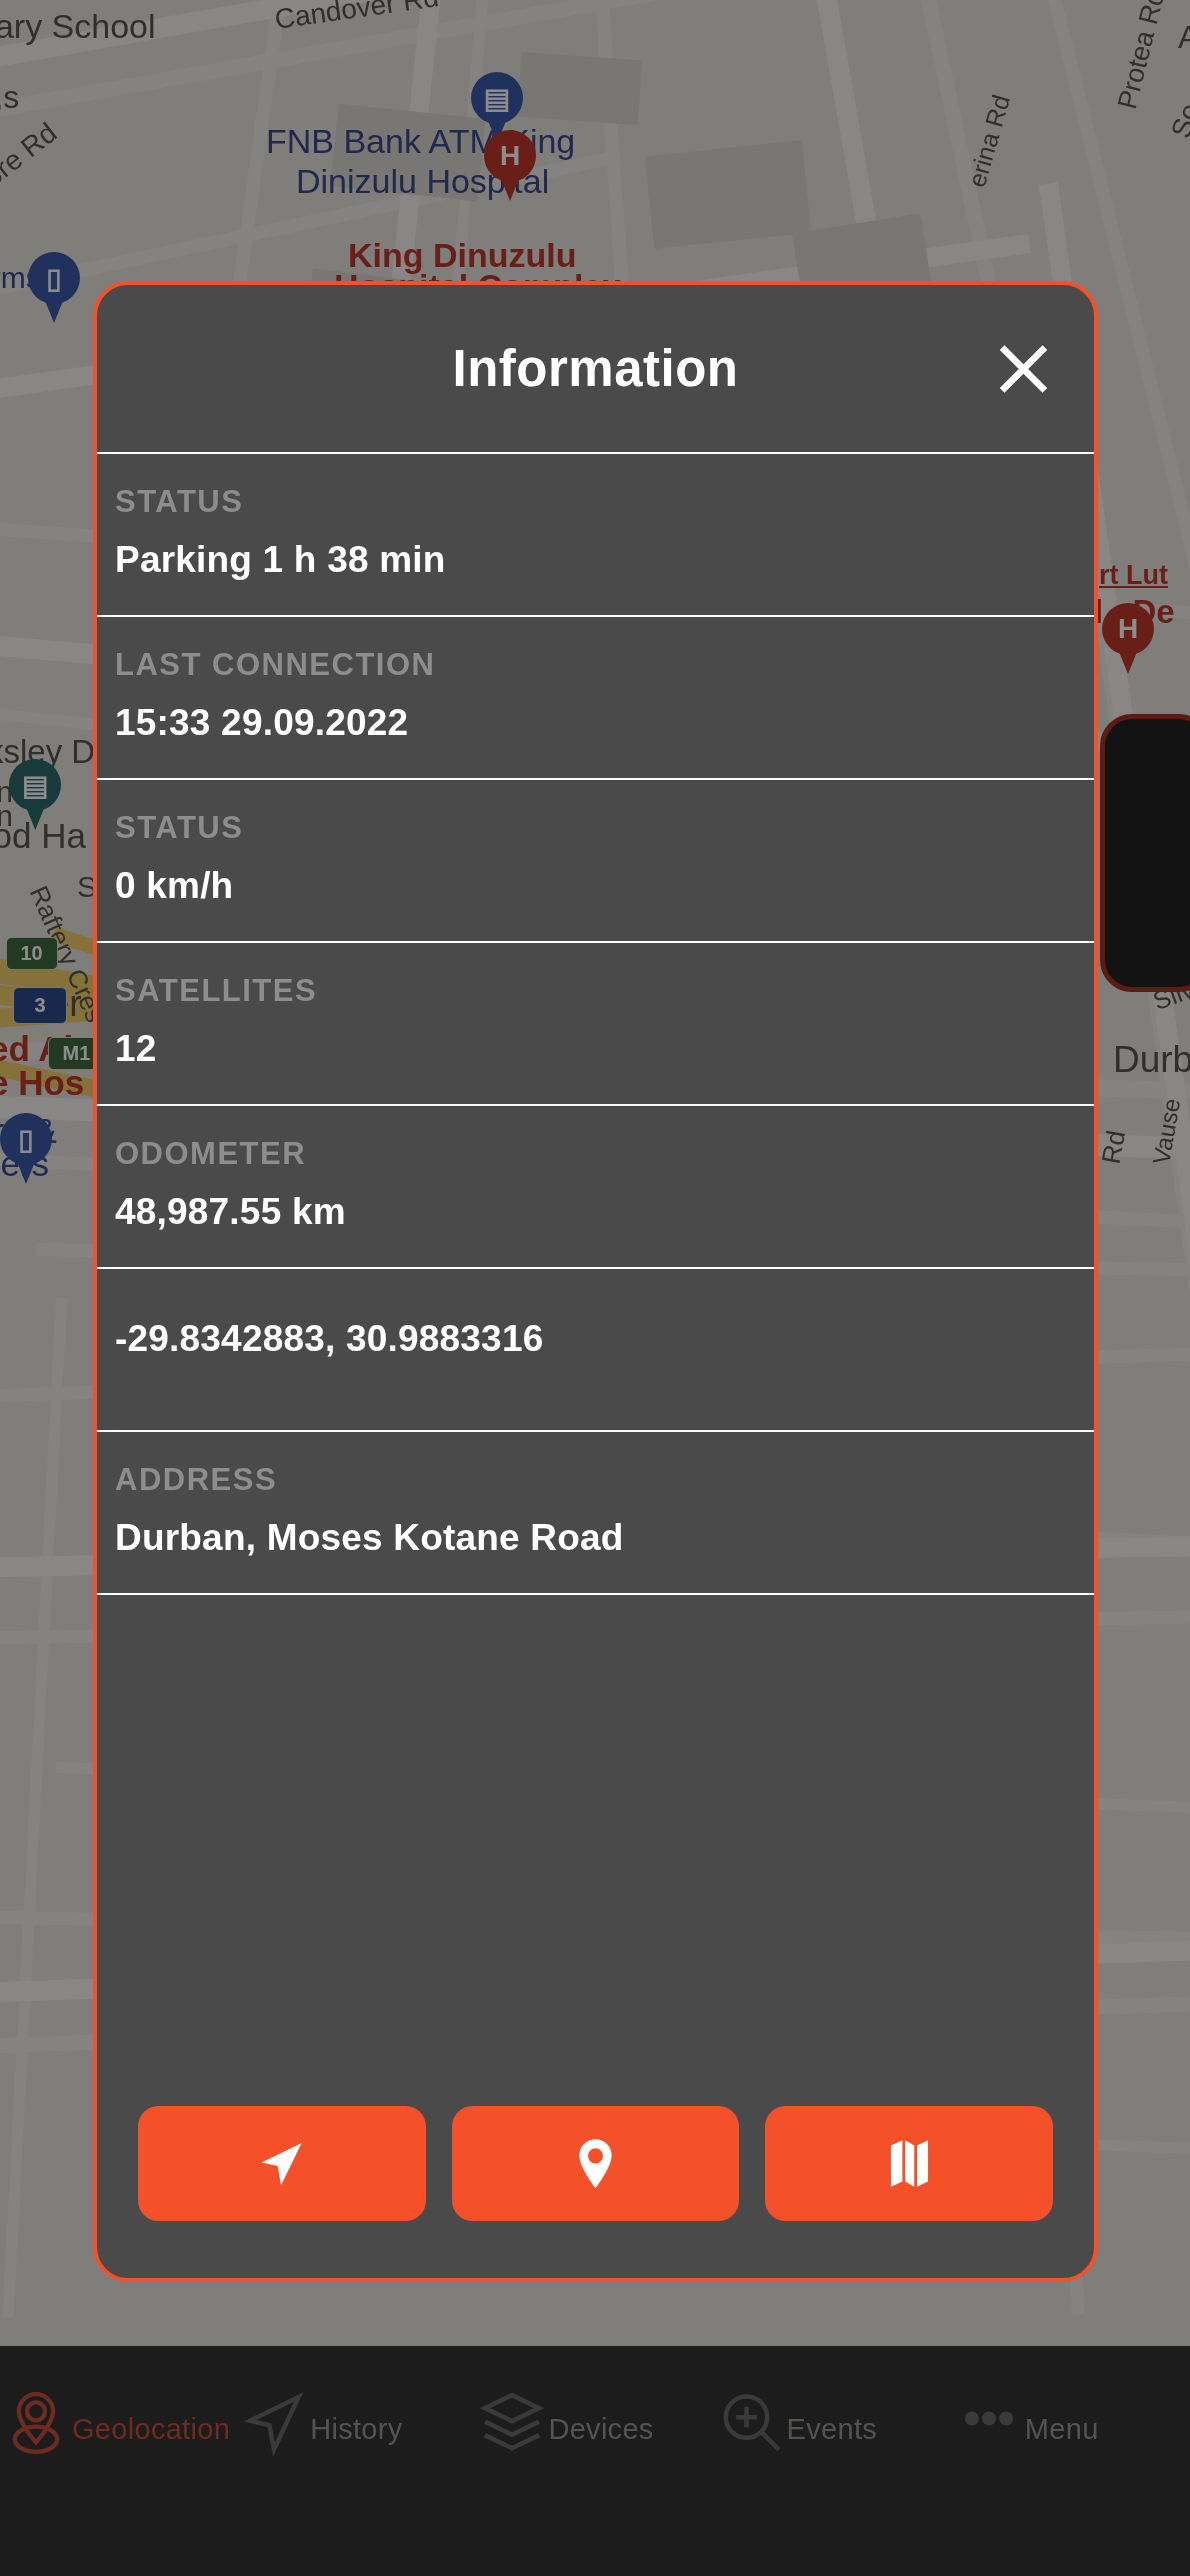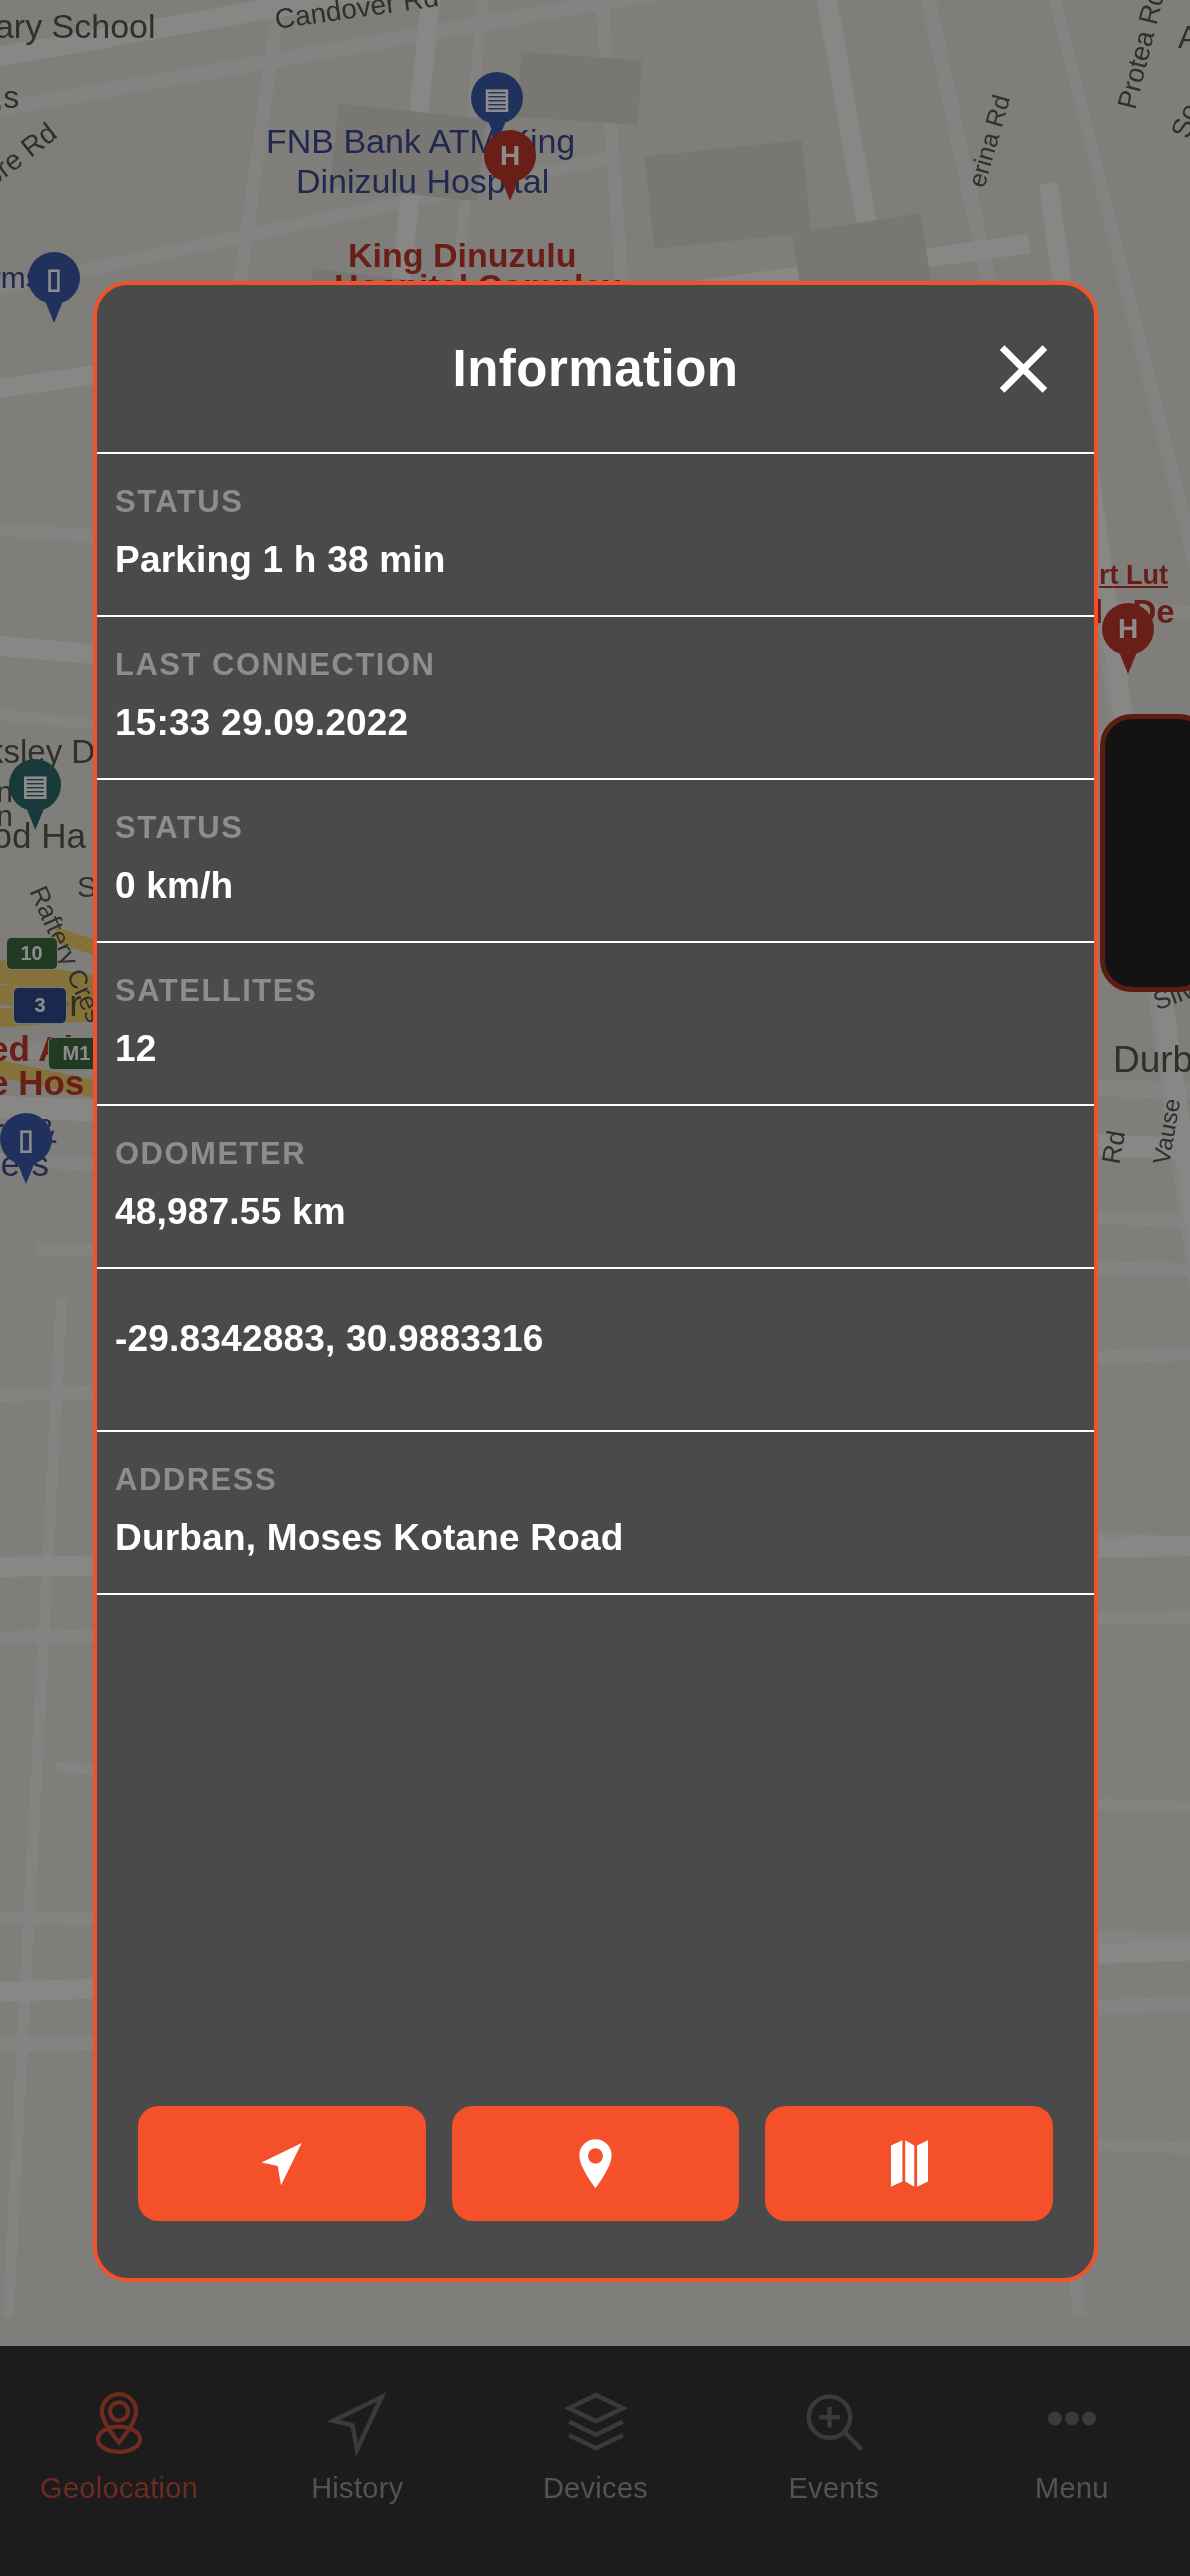--- a/index.html
+++ b/index.html
@@ -59,21 +59,21 @@
     background:rgba(0,0,0,0.45);
   }
 
   
   #tabbar{
     position:absolute; left:0; top:2346px; width:1191px; height:230px;
     background:#1c1c1c;
     display:flex; align-items:flex-start;
   }
   .tab{
-    flex:1; display:flex; flex-direction:column; align-items:center;
+    flex:1; display:flex; flex-direction:row; align-items:center;
     padding-top:41px;
   }
   .tab .ticon{ width:72px; height:72px; display:block; }
   .tab .tlabel{
     margin-top:13px; font-size:29px; color:#55534f; letter-spacing:0.3px;
   }
   .tab.active .tlabel{ color:#6e2b20; }
 
   
   #dialog{

